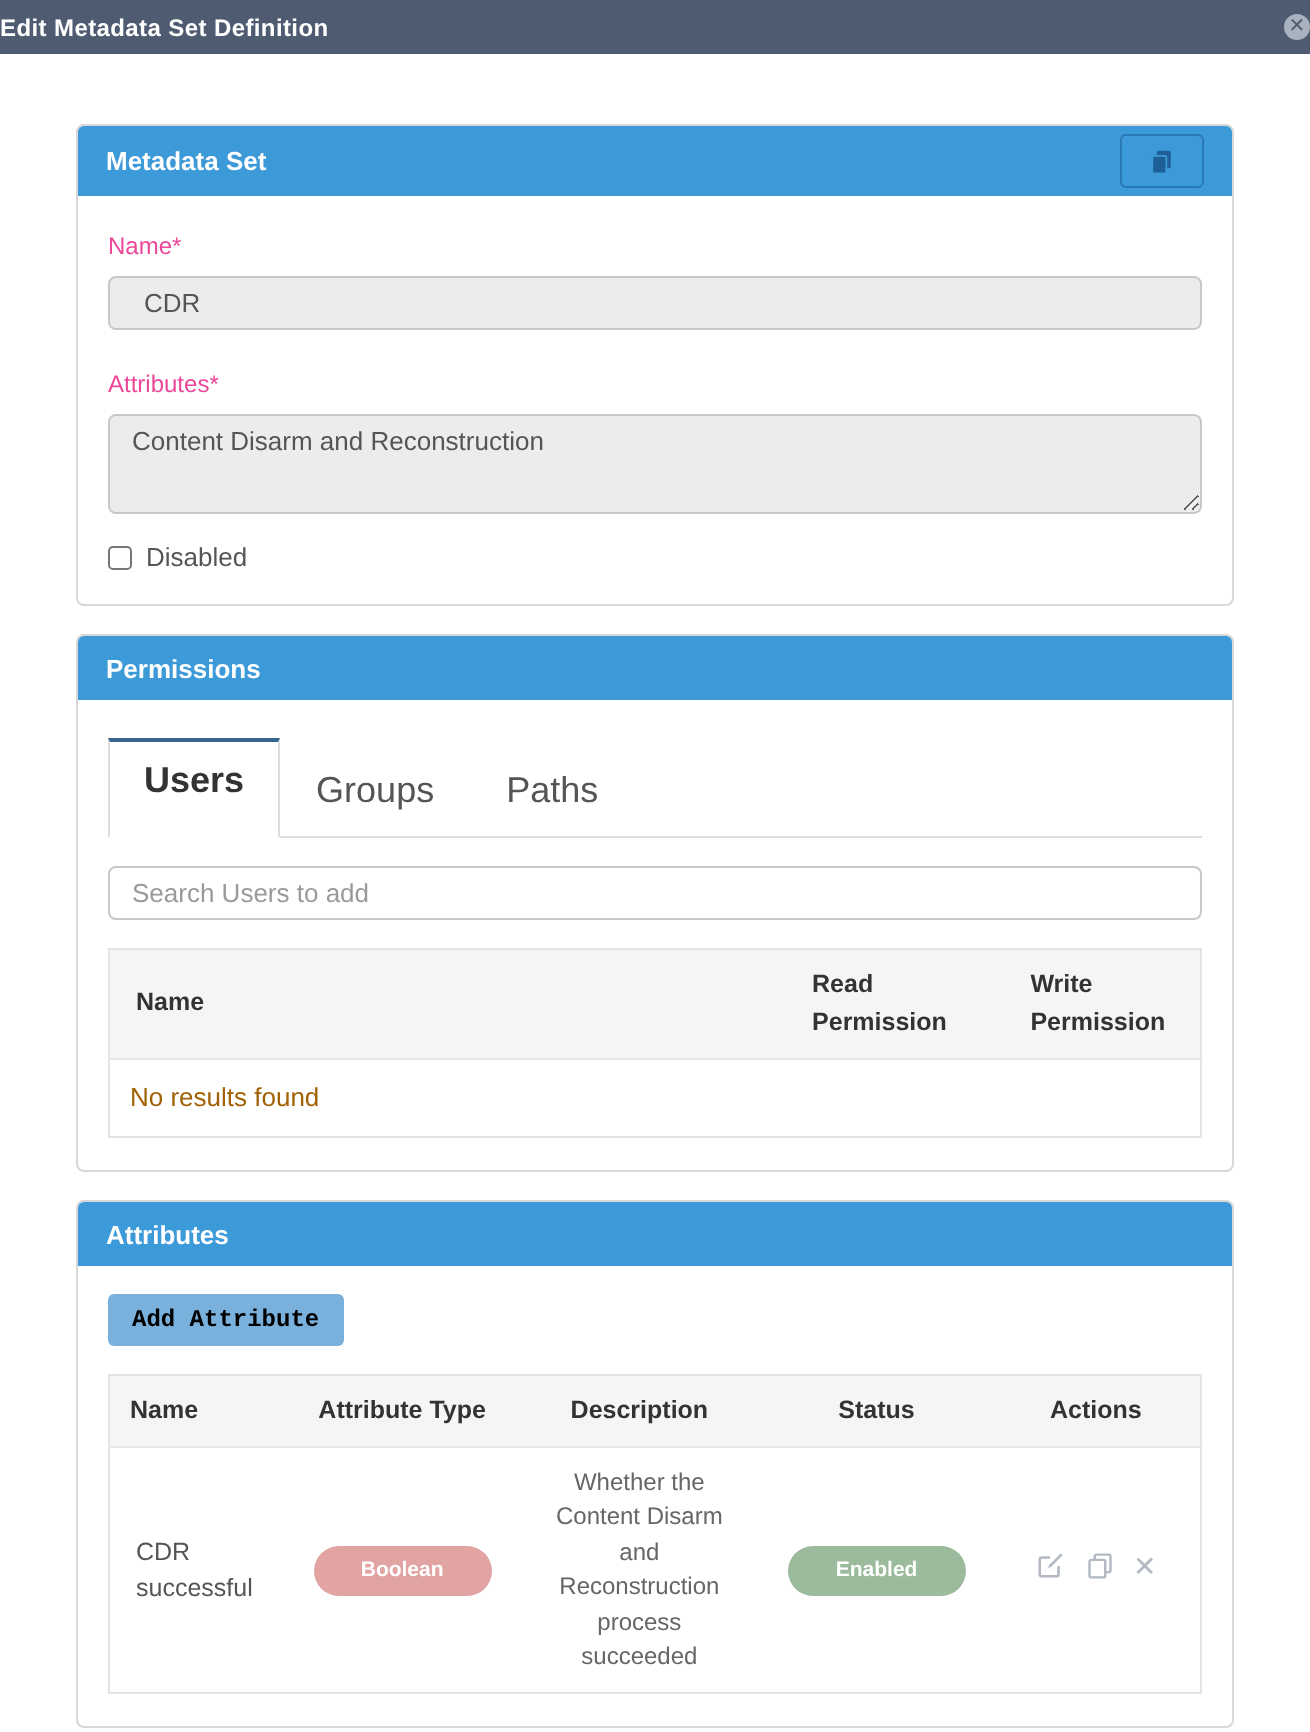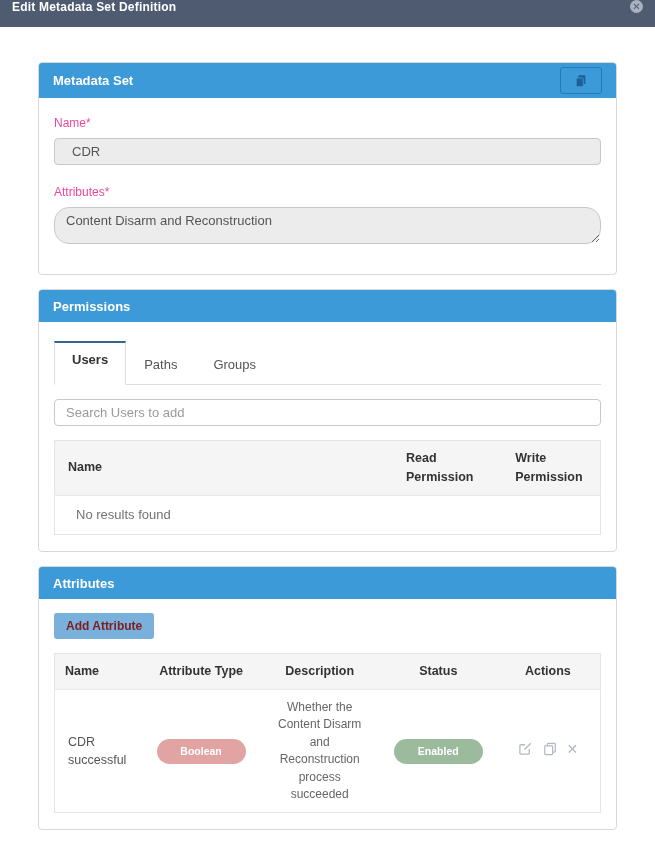--- a/index.html
+++ b/index.html
@@ -7,22 +7,22 @@
   body {
     width: 655px; min-height: 866px;
     font-family: "Liberation Sans", "DejaVu Sans", sans-serif;
     color: #444;
     display: flex; flex-direction: column;
     position: relative;
   }
   
   .modal-header {
     height: 27px; background: #4e5b70; color: #fff;
-    display: flex; align-items: flex-start; justify-content: space-between;
-    padding: 0 12px; flex: 0 0 auto;
+    display: flex; align-items: center; justify-content: space-between;
+    padding: 0 0; flex: 0 0 auto;
   }
   .modal-header .title { font-size: 12px; font-weight: bold; letter-spacing: .2px; }
   .modal-close {
     width: 13px; height: 13px; border-radius: 50%;
     background: #a9b2bf; color: #4e5b70;
     font-size: 10px; line-height: 13px; text-align: center; font-weight: bold;
     cursor: pointer; user-select: none;
   }
   
   .content { padding: 35px 38px 0 38px; flex: 1 0 auto; }
@@ -43,32 +43,32 @@
     cursor: pointer;
   }
   .field-label { font-size: 12px; color: #ec4899; margin: 4px 0 8px 0; display: block; }
   .text-input {
     width: 100%; height: 27px; background: #ececec;
     border: 1px solid #c8c8c8; border-radius: 4px;
     font-family: inherit; font-size: 13px; color: #555; padding: 0 17px;
     margin-bottom: 16px;
   }
   .text-area {
-    width: 100%; height: 37px; background: #ececec;
-    border: 1px solid #c8c8c8; border-radius: 15px;
+    width: 100%; height: 50px; background: #ececec;
+    border: 1px solid #c8c8c8; border-radius: 4px;
     font-family: inherit; font-size: 13px; color: #555; padding: 5px 11px;
     resize: vertical; margin-bottom: 14px; display: block;
   }
   .checkbox-row { display: flex; align-items: center; gap: 7px; font-size: 13px; color: #555; }
   .checkbox-row input { width: 12px; height: 12px; accent-color: #fff; }
 
   
   .tabs { border-bottom: 1px solid #ddd; display: flex; margin: 4px 0 14px 0; }
   .tab {
-    font-size: 13px; color: #555; padding: 15px 17px 12px 17px; cursor: pointer;
+    font-size: 18px; color: #555; padding: 15px 17px 12px 17px; cursor: pointer;
     position: relative; top: 1px; background: transparent; border: 1px solid transparent;
   }
   .tab.active {
     color: #333; font-weight: bold; background: #fff;
     border-color: #ddd; border-top: 2px solid #35648c; border-bottom: 1px solid #fff;
     padding-top: 9px; padding-bottom: 13px;
   }
   .search-input {
     width: 100%; height: 27px; border: 1px solid #c8c8c8; border-radius: 4px;
     font-family: inherit; font-size: 13px; color: #555; padding: 0 11px;
@@ -77,21 +77,21 @@
   .search-input::placeholder { color: #9a9a9a; }
 
   
   table { width: 100%; border-collapse: collapse; border: 1px solid #e4e4e4; font-size: 12.5px; }
   thead th {
     background: #f5f5f5; color: #333; font-weight: bold; text-align: left;
     padding: 8px 13px; vertical-align: middle; line-height: 1.5;
   }
   tbody td { padding: 9px 13px; color: #555; vertical-align: middle; line-height: 1.45; }
   tbody tr { border-top: 1px solid #e8e8e8; }
-  .empty-cell { color: #737373; font-size: 13px; padding: 10px 21px; }
+  .empty-cell { color: #a16207; font-size: 13px; padding: 10px 10px; }
 
   .perm-col-name { width: 62%; }
   .perm-col-read { width: 20%; }
   .perm-col-write { width: 18%; }
 
   .attr-table thead th { padding: 8px 10px; }
   .attr-col-name { width: 17%; }
   .attr-col-type { width: 16%; text-align: center; }
   .attr-col-desc { width: 25%; text-align: center; }
   .attr-col-status { width: 20%; text-align: center; }
@@ -100,22 +100,22 @@
   .attr-desc { font-size: 12px; color: #666; }
 
   .badge {
     display: inline-block; min-width: 89px; padding: 5px 14px; border-radius: 999px;
     color: #fff; font-size: 10.5px; font-weight: bold; text-align: center;
   }
   .badge-boolean { background: #e2a3a3; }
   .badge-enabled { background: #9cba9c; }
 
   .btn-add {
-    background: #79b0dc; color: #7f1d1d; border: none; border-radius: 3px;
-    font-family: Liberation Sans, sans-serif; font-size: 12px; font-weight: bold;
+    background: #79b0dc; color: #000000; border: none; border-radius: 3px;
+    font-family: Liberation Mono, monospace; font-size: 12px; font-weight: bold;
     padding: 6px 12px; cursor: pointer; margin: 0 0 14px 0; display: inline-block;
   }
 
   .row-actions { display: inline-flex; align-items: center; gap: 10px; }
   .action-icon { cursor: pointer; display: inline-flex; align-items: center; }
   .x-icon { color: #b3b9c2; font-size: 14px; font-weight: bold; line-height: 1; cursor: pointer; }
 </style>
 </head>
 <body>
 
@@ -136,32 +136,36 @@
             <rect x="2.5" y="4.5" width="8" height="10" rx="1" fill="#1d5f96" stroke="#3d9ad8" stroke-width="1"></rect>
           </svg>
         </span>
       </span>
     </div>
     <div class="card-body">
       <label class="field-label">Name*</label>
       <input class="text-input" type="text" value="CDR" style="">
       <label class="field-label">Attributes*</label>
       <textarea class="text-area" style="">Content Disarm and Reconstruction</textarea>
+      <label class="checkbox-row">
+        <input type="checkbox" style="">
+        <span>Disabled</span>
+      </label>
     </div>
   </div>
 
   <div class="card">
     <div class="card-header">
       <span>Permissions</span>
     </div>
     <div class="card-body">
       <div class="tabs">
         <span class="tab active">Users</span>
+        <span class="tab">Groups</span>
         <span class="tab">Paths</span>
-        <span class="tab">Groups</span>
       </div>
       <input class="search-input" type="text" placeholder="Search Users to add" style="">
       <table>
         <thead>
           <tr>
             <th class="perm-col-name">Name</th>
             <th class="perm-col-read">Read Permission</th>
             <th class="perm-col-write">Write Permission</th>
           </tr>
         </thead>

